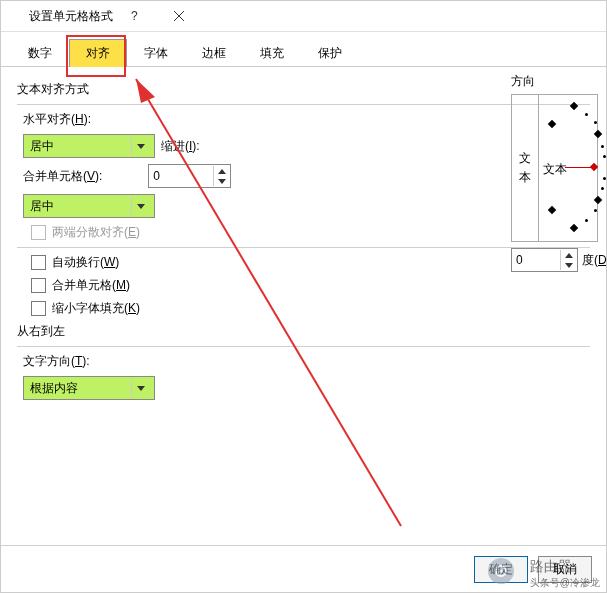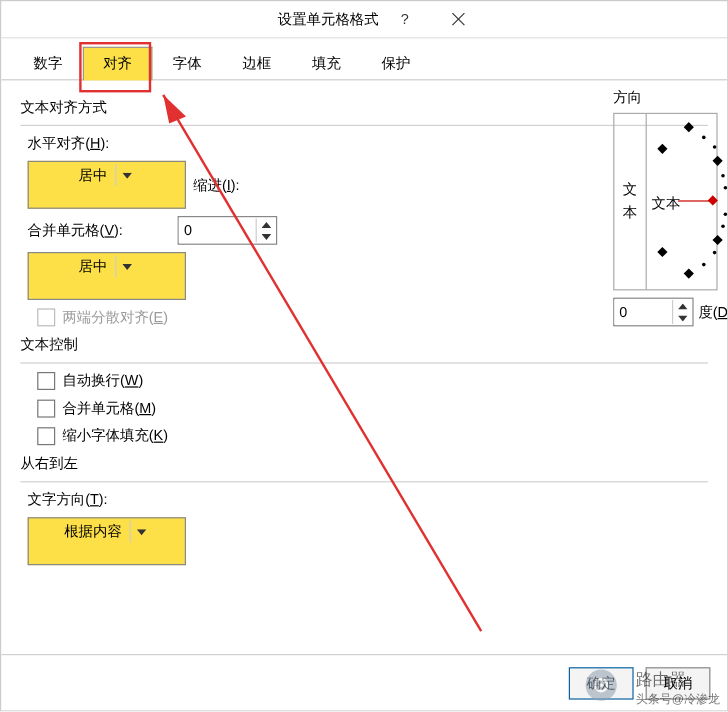--- a/index.html
+++ b/index.html
@@ -1,32 +1,32 @@
 <!DOCTYPE html>
 <html><head>
 <meta charset="utf-8">
 <style>
   html,body{margin:0;padding:0;font-family:"Microsoft YaHei","SimSun",sans-serif;font-size:12px;color:#000;background:#fff}
   .dialog{width:607px;height:593px;position:relative;background:#fff;border:1px solid #ccc;box-sizing:border-box;overflow:hidden}
-  .titlebar{height:30px;display:flex;align-items:center;justify-content:center;padding-left:28px;border-bottom:1px solid #e0e0e0}
+  .titlebar{height:30px;display:flex;align-items:center;justify-content:flex-start;padding-left:28px;border-bottom:1px solid #e0e0e0}
   .titlebar .title{font-size:12px}
   .winbtns{display:flex;height:100%}
   .winbtn{width:44px;display:flex;align-items:center;justify-content:center;color:#333}
   .winbtn svg{display:block}
   .tabs{display:flex;padding:6px 10px 0 10px;border-bottom:1px solid #ccc;gap:0}
   .tab{padding:5px 16px;border:1px solid transparent;border-bottom:none;position:relative;top:1px;cursor:default}
   .tab.active{border-color:#999;background:#fde047}
   .highlight-box{position:absolute;left:65px;top:34px;width:56px;height:38px;border:2px solid #e03030;pointer-events:none}
   .body{position:relative;padding:10px 16px}
   .group-title{margin:4px 0 6px 0}
   .group-line{border-top:1px solid #d0d0d0;margin-bottom:6px}
   .row{display:flex;align-items:center;gap:6px;margin:6px 0}
   .indent{margin-left:6px}
   .label{white-space:nowrap}
-  .select{display:inline-flex;align-items:center;justify-content:center;border:1px solid #888;height:22px;padding:0 4px 16px 6px;background:#fde047;min-width:110px}
+  .select{display:inline-flex;align-items:center;justify-content:space-between;border:1px solid #888;height:22px;padding:0 4px 0 6px;background:#bef264;min-width:110px}
   .select .arrow{width:18px;height:18px;display:flex;align-items:center;justify-content:center;border-left:1px solid #ccc;margin-left:6px}
   .spin{display:inline-flex;align-items:center;border:1px solid #888;height:22px}
   .spin input{border:none;width:56px;height:20px;padding:0 4px;font:inherit;outline:none}
   .spin .btns{display:flex;flex-direction:column;border-left:1px solid #ccc}
   .spin .btns div{width:16px;height:10px;display:flex;align-items:center;justify-content:center}
   .chk{display:flex;align-items:center;gap:6px;margin:6px 0 6px 14px}
   .chk .box{width:13px;height:13px;border:1px solid #777;background:#fff}
   .chk.disabled{color:#9a9a9a}
   .chk.disabled .box{border-color:#bbb}
   
@@ -132,21 +132,20 @@
             </svg>
           </span>
       </div>
     </div>
 
     <div class="chk disabled">
       <span class="box"></span>
       <span><span>两端分散对齐(</span><u>E</u><span>)</span></span>
     </div>
 
-    <div class="group-title">文本控制</div>
     <div class="group-line"></div>
 
     <div class="chk">
       <span class="box"></span>
       <span><span>自动换行(</span><u>W</u><span>)</span></span>
     </div>
     <div class="chk">
       <span class="box"></span>
       <span><span>合并单元格(</span><u>M</u><span>)</span></span>
     </div>

